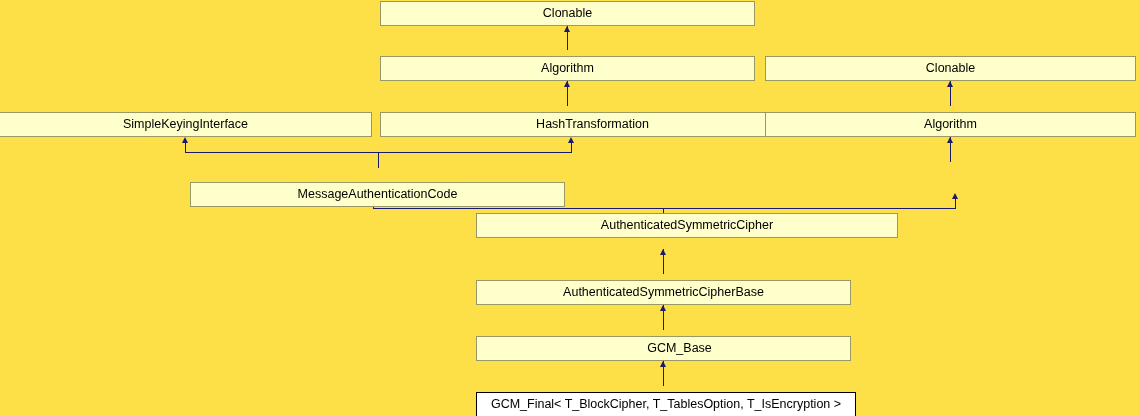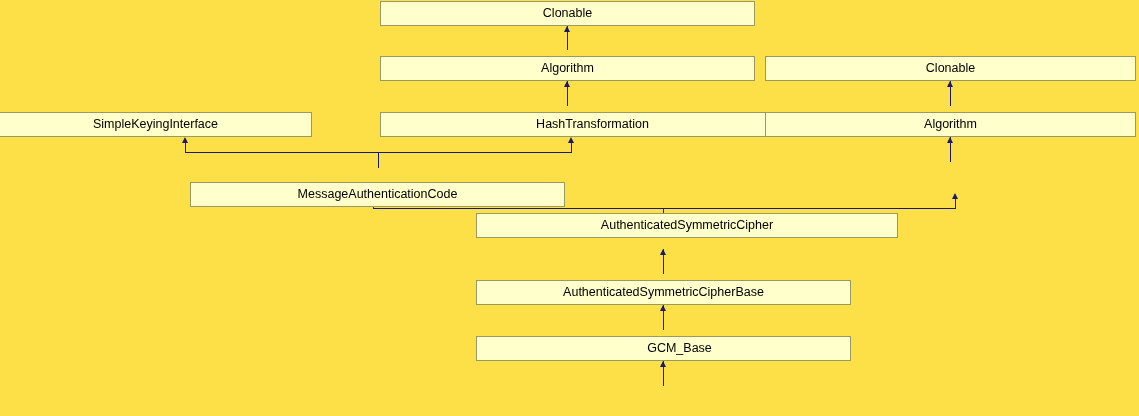--- a/index.html
+++ b/index.html
@@ -94,21 +94,21 @@
   </div>
 
   <div class="node" style="left:380px; top:56px; width:375px;">
     <span>Algorithm</span>
   </div>
 
   <div class="node" style="left:765px; top:56px; width:371px;">
     <span>Clonable</span>
   </div>
 
-  <div class="node" style="left:-1px; top:112px; width:313px;">
+  <div class="node" style="left:-1px; top:112px; width:373px;">
     <span>SimpleKeyingInterface</span>
   </div>
 
   <div class="node" style="left:380px; top:112px; width:425px;">
     <span>HashTransformation</span>
   </div>
 
   <div class="node" style="left:765px; top:112px; width:371px;">
     <span>Algorithm</span>
   </div>
@@ -123,14 +123,17 @@
   </div>
 
   <div class="node" style="left:476px; top:280px; width:375px;">
     <span>AuthenticatedSymmetricCipherBase</span>
   </div>
 
   <div class="node" style="left:476px; top:336px; width:375px;padding-left:32px;">
     <span>GCM_Base</span>
   </div>
 
+  <div class="node current" style="left:476px; top:392px; width:380px;">
+    <span>GCM_Final&lt; T_BlockCipher, T_TablesOption, T_IsEncryption &gt;</span>
+  </div>
 
 </div>
 
 </body></html>

